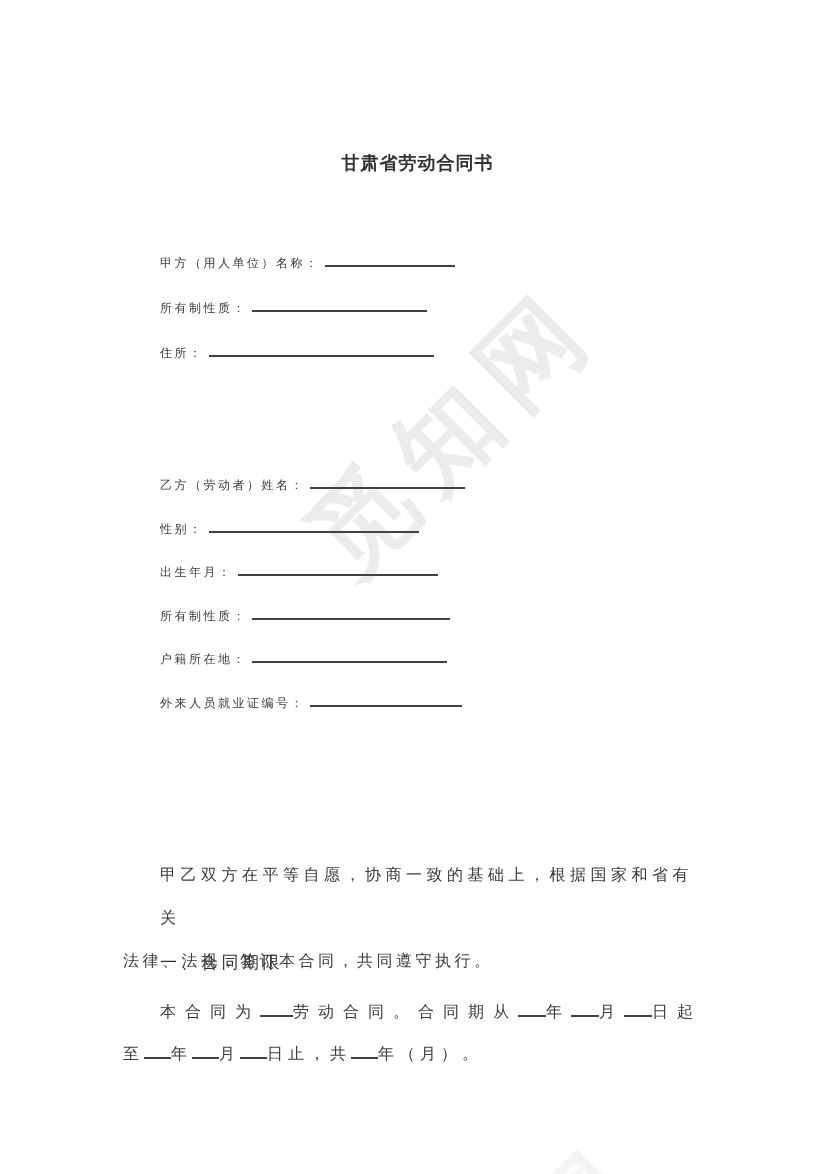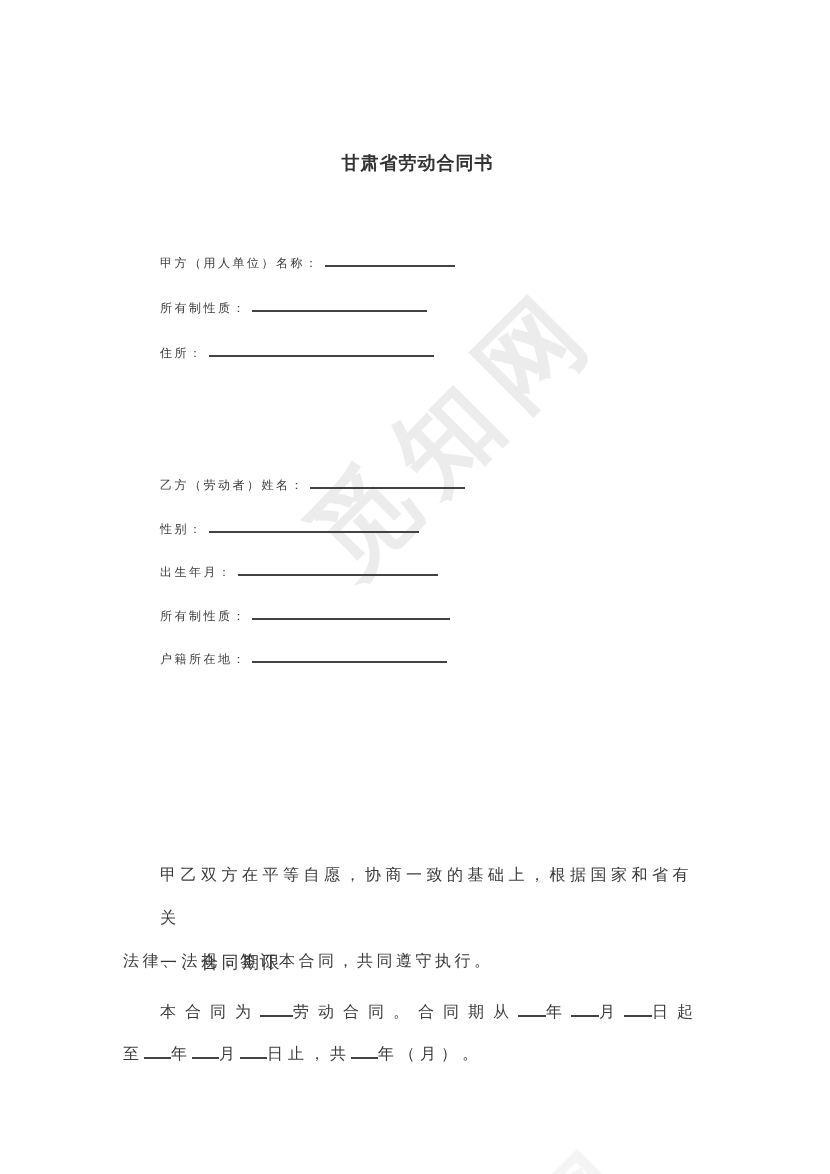--- a/index.html
+++ b/index.html
@@ -63,20 +63,21 @@
     <div class="field-row"><span class="field-label">所有制性质：</span><span class="blank" style="width: 175px;"></span></div>
     <div class="field-row"><span class="field-label">住所：</span><span class="blank" style="width: 225px;"></span></div>
   </div>
 
 <div class="abs" id="fields-b">
     <div class="field-row"><span class="field-label">乙方（劳动者）姓名：</span><span class="blank" style="width: 155px;"></span></div>
     <div class="field-row"><span class="field-label">性别：</span><span class="blank" style="width: 210px;"></span></div>
     <div class="field-row"><span class="field-label">出生年月：</span><span class="blank" style="width: 200px;"></span></div>
     <div class="field-row"><span class="field-label">所有制性质：</span><span class="blank" style="width: 198px;"></span></div>
     <div class="field-row"><span class="field-label">户籍所在地：</span><span class="blank" style="width: 195px;"></span></div>
+    <div class="field-row"><span class="field-label">外来人员就业证编号：</span><span class="blank" style="width: 152px;"></span></div>
   </div>
 
 <div class="abs" id="para1">
     <div class="seg-line indent ls-m"><span>甲乙双方在平等自愿，协商一致的基础上，根据国家和省有关</span></div>
     <div class="seg-line ls-s"><span>法律、法规，签订本合同，共同遵守执行。</span></div>
   </div>
 
 <h2 class="abs" id="section1-heading">一、合同期限</h2>
 
 <div class="abs" id="para2">

